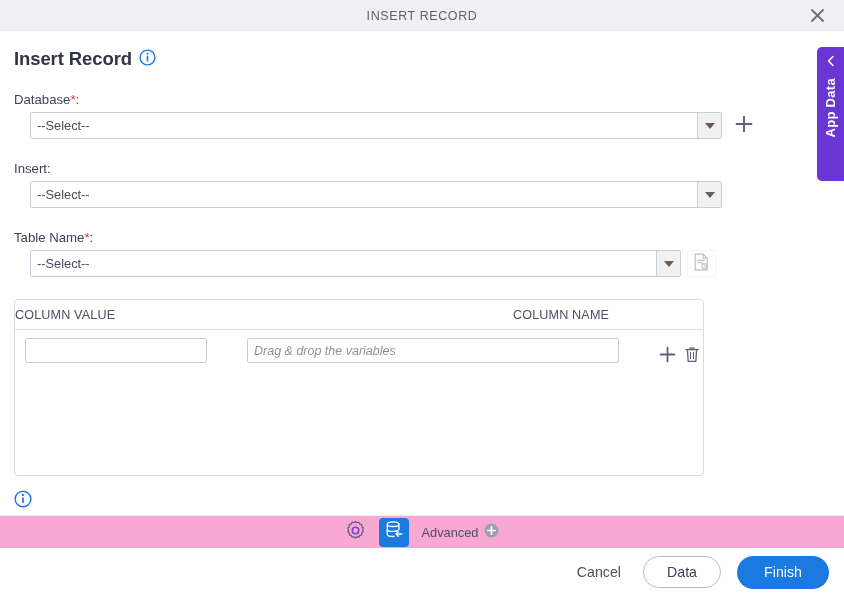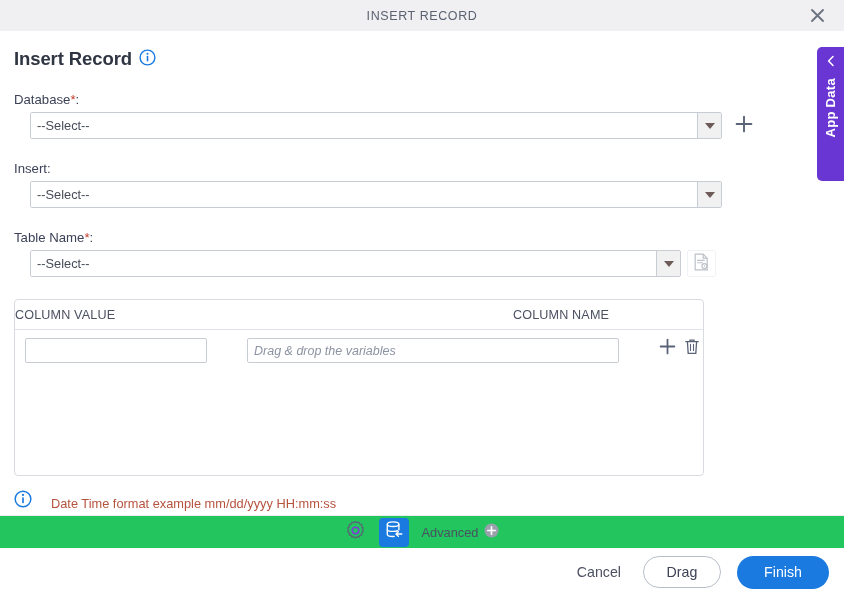--- a/index.html
+++ b/index.html
@@ -125,21 +125,21 @@
   }
   .th {
     font-size: 12.6px;
     color: #4b5161;
     letter-spacing: .15px;
   }
   .col-name  { width: 202px; padding-left: 12px; }
   .col-value { flex: 1; }
 
   .table-row {
-    display: flex; align-items: flex-start;
+    display: flex; align-items: flex-end;
     padding: 8px 0 0 0;
     gap: 40px;
   }
   .cell-name { width: 202px; padding-left: 10px; }
   .cell-value { flex: 1; }
   .txt-input {
     height: 25px;
     border: 1px solid #c8ccd4;
     border-radius: 2px;
     background: #fff;
@@ -167,21 +167,21 @@
     font-size: 12.8px;
     color: #b5533e;
     padding-top: 9px;
   }
 
   
   .toolbar {
     position: absolute;
     left: 0; top: 515px;
     width: 844px; height: 33px;
-    background: #22c55e;
+    background: #f9a8d4;
     border-top: 1px solid #eceef1;
     display: flex; align-items: center; justify-content: center;
     gap: 13px;
   }
   .tool-ic { cursor: pointer; display:flex; align-items:center; }
   .tool-active {
     width: 30px; height: 29px;
     background: #1a7ae0;
     border-radius: 4px;
     display: flex; align-items: center; justify-content: center;
@@ -364,21 +364,20 @@
   </div>
 
   <div class="hint">
     <span style="padding-top:3px;">
       <svg width="18" height="18" viewBox="0 0 17 17">
         <circle cx="8.5" cy="8.5" r="7.4" fill="none" stroke="#1a7ae0" stroke-width="1.4"></circle>
         <circle cx="8.5" cy="4.7" r="1.05" fill="#1a7ae0"></circle>
         <rect x="7.7" y="6.8" width="1.6" height="5.7" rx=".7" fill="#1a7ae0"></rect>
       </svg>
     </span>
-    <span class="hint-text">Date Time format example mm/dd/yyyy HH:mm:ss</span>
   </div>
 
 </div>
 
 <div class="toolbar">
   <span class="tool-ic">
     <span>
       <svg width="21" height="21" viewBox="0 0 22 22">
         <path d="M11 1.4 l1.5 1.5 2.1 -.6 .9 2 2.1 .5 -.1 2.2 1.7 1.3 -1 1.9 1 1.9 -1.7 1.3 .1 2.2 -2.1 .5 -.9 2 -2.1 -.6 -1.5 1.5 -1.5 -1.5 -2.1 .6 -.9 -2 -2.1 -.5 .1 -2.2 -1.7 -1.3 1 -1.9 -1 -1.9 1.7 -1.3 -.1 -2.2 2.1 -.5 .9 -2 2.1 .6 z" fill="none" stroke="#5a6377" stroke-width="1.3" stroke-linejoin="round"></path>
         <circle cx="11" cy="11" r="3.4" fill="none" stroke="#7d3fd4" stroke-width="1.7"></circle>
@@ -402,21 +401,21 @@
       <svg width="15" height="15" viewBox="0 0 15 15">
         <circle cx="7.5" cy="7.5" r="7" fill="#9aa0ac"></circle>
         <path d="M7.5 3.8 V11.2 M3.8 7.5 H11.2" stroke="#fff" stroke-width="1.7" stroke-linecap="round"></path>
       </svg>
     </span>
   </span>
 </div>
 
 <div class="footer">
   <button class="btn-link">Cancel</button>
-  <button class="btn-outline">Drag</button>
+  <button class="btn-outline">Data</button>
   <button class="btn-primary">Finish</button>
 </div>
 
 <div class="appdata">
   <span class="appdata-chev">
     <svg width="10" height="12" viewBox="0 0 10 12">
       <path d="M7 1.5 L2.6 6 L7 10.5" fill="none" stroke="#fff" stroke-width="1.5" stroke-linecap="round" stroke-linejoin="round"></path>
     </svg>
   </span>
   <span class="appdata-label">App Data</span>

